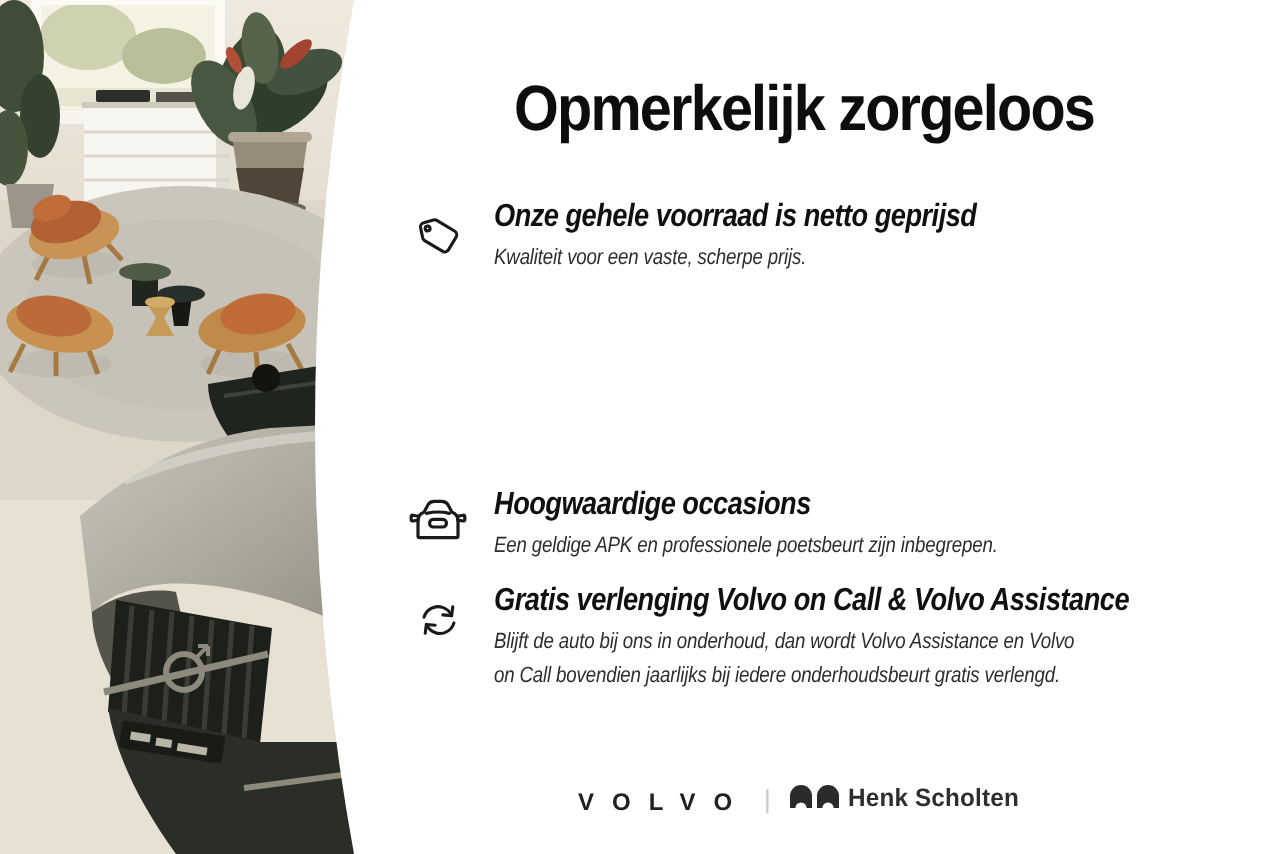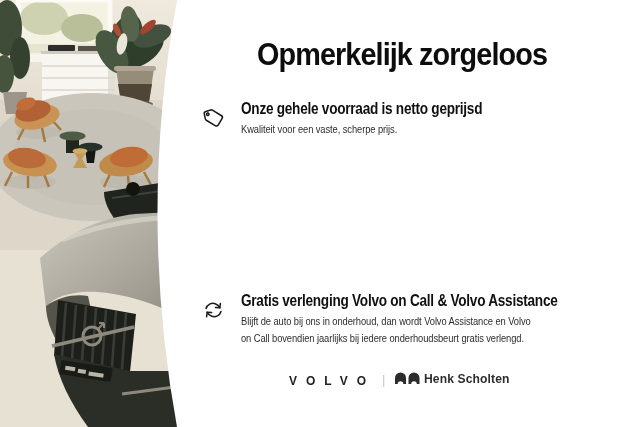--- a/index.html
+++ b/index.html
@@ -8,33 +8,33 @@
     overflow:hidden;font-family:"Liberation Sans",sans-serif;
     -webkit-font-smoothing:antialiased;
   }
   .photo-svg{position:absolute;left:0;top:0;}
   .content{position:absolute;left:0;top:0;width:640px;height:427px;}
   .title{
     position:absolute;left:257px;top:36px;margin:0;
     font-size:32px;font-weight:800;letter-spacing:-1px;color:#0d0d0d;
     transform:scaleX(.9);transform-origin:left top;white-space:nowrap;
   }
-  .feature{position:absolute;left:198px;width:420px;}
+  .feature{position:absolute;left:204px;width:420px;font-style:italic;}
   .feature .icon{position:absolute;left:0;top:5px;width:30px;display:flex;justify-content:center;}
   .feature .txt{margin-left:43px;transform:scaleX(.85);transform-origin:left top;}
   .feature h3{
     margin:0;font-size:16px;font-weight:700;letter-spacing:-.3px;color:#101010;
     line-height:18px;white-space:nowrap;
   }
   .feature p{
     margin:3px 0 0 0;font-size:11px;font-weight:400;color:#2d2d2d;
     line-height:17px;letter-spacing:-.1px;white-space:pre-line;
   }
   .f1{top:100px}.f2{top:148px}.f3{top:196px}.f4{top:244px}.f5{top:292px}
-  .footer{position:absolute;left:0;top:368px;width:610px;height:24px;}
+  .footer{position:absolute;left:0;top:388px;width:610px;height:24px;}
   .volvo-wordmark{
     position:absolute;left:289px;top:6px;font-size:12px;font-weight:700;
     letter-spacing:9px;color:#222;white-space:nowrap;
   }
   .footer-divider{position:absolute;left:382px;top:4px;font-size:13px;color:#c8c8c8;font-weight:300;}
   .hs-logo{position:absolute;left:394px;top:3px;}
   .dealer-name{
     position:absolute;left:424px;top:4px;font-size:12.5px;font-weight:600;color:#2e2e2e;
     letter-spacing:.1px;transform:scaleX(.97);transform-origin:left top;white-space:nowrap;
   }
@@ -184,20 +184,37 @@
           </svg>
       </span>
       <div class="txt">
         <h3>Onze gehele voorraad is netto geprijsd</h3>
         <p>Kwaliteit voor een vaste, scherpe prijs.</p>
       </div>
     </div>
 
 
 
+    <div class="feature f4">
+      <span class="icon" style="top:4px">
+        <svg width="30" height="23" viewBox="0 0 30 22">
+            <g class="ic" style="stroke-width:1.6">
+          <path d="M5,19.5 V12 Q5,8.6 8,7.6 L10,3.9 Q11,2.2 13.2,2.2 H16.8 Q19,2.2 20,3.9 L22,7.6 Q25,8.6 25,12 V19.5 Q25,20.3 24.2,20.3 H5.8 Q5,20.3 5,19.5 Z"></path>
+          <path d="M9.3,8.2 Q15,6.8 20.7,8.2"></path>
+          <rect x="10.8" y="11.2" width="8.4" height="3.8" rx="1.8"></rect>
+          <path d="M5,9.6 L2.4,9.1 Q1.6,9.1 1.6,10 V11.3 Q1.6,12.1 2.5,12 L5,11.6"></path>
+          <path d="M25,9.6 L27.6,9.1 Q28.4,9.1 28.4,10 V11.3 Q28.4,12.1 27.5,12 L25,11.6"></path>
+        </g>
+          </svg>
+      </span>
+      <div class="txt">
+        <h3>Hoogwaardige occasions</h3>
+        <p>Een geldige APK en professionele poetsbeurt zijn inbegrepen.</p>
+      </div>
+    </div>
 
     <div class="feature f5">
       <span class="icon" style="top:7px">
         <svg width="23" height="23" viewBox="0 0 24 24">
             <g class="ic" style="stroke-width:1.6">
           <path d="M4.2,10 C5.4,5.8 9.8,3.6 13.8,4.9 C16,5.6 17.7,7.1 18.6,9.2"></path>
           <path d="M19.2,4.6 L18.6,9.2 L14,8.8"></path>
           <path d="M19.8,13 C18.6,17.2 14.2,19.4 10.2,18.1 C8,17.4 6.3,15.9 5.4,13.8"></path>
           <path d="M4.8,18.4 L5.4,13.8 L10,14.2"></path>
         </g>

